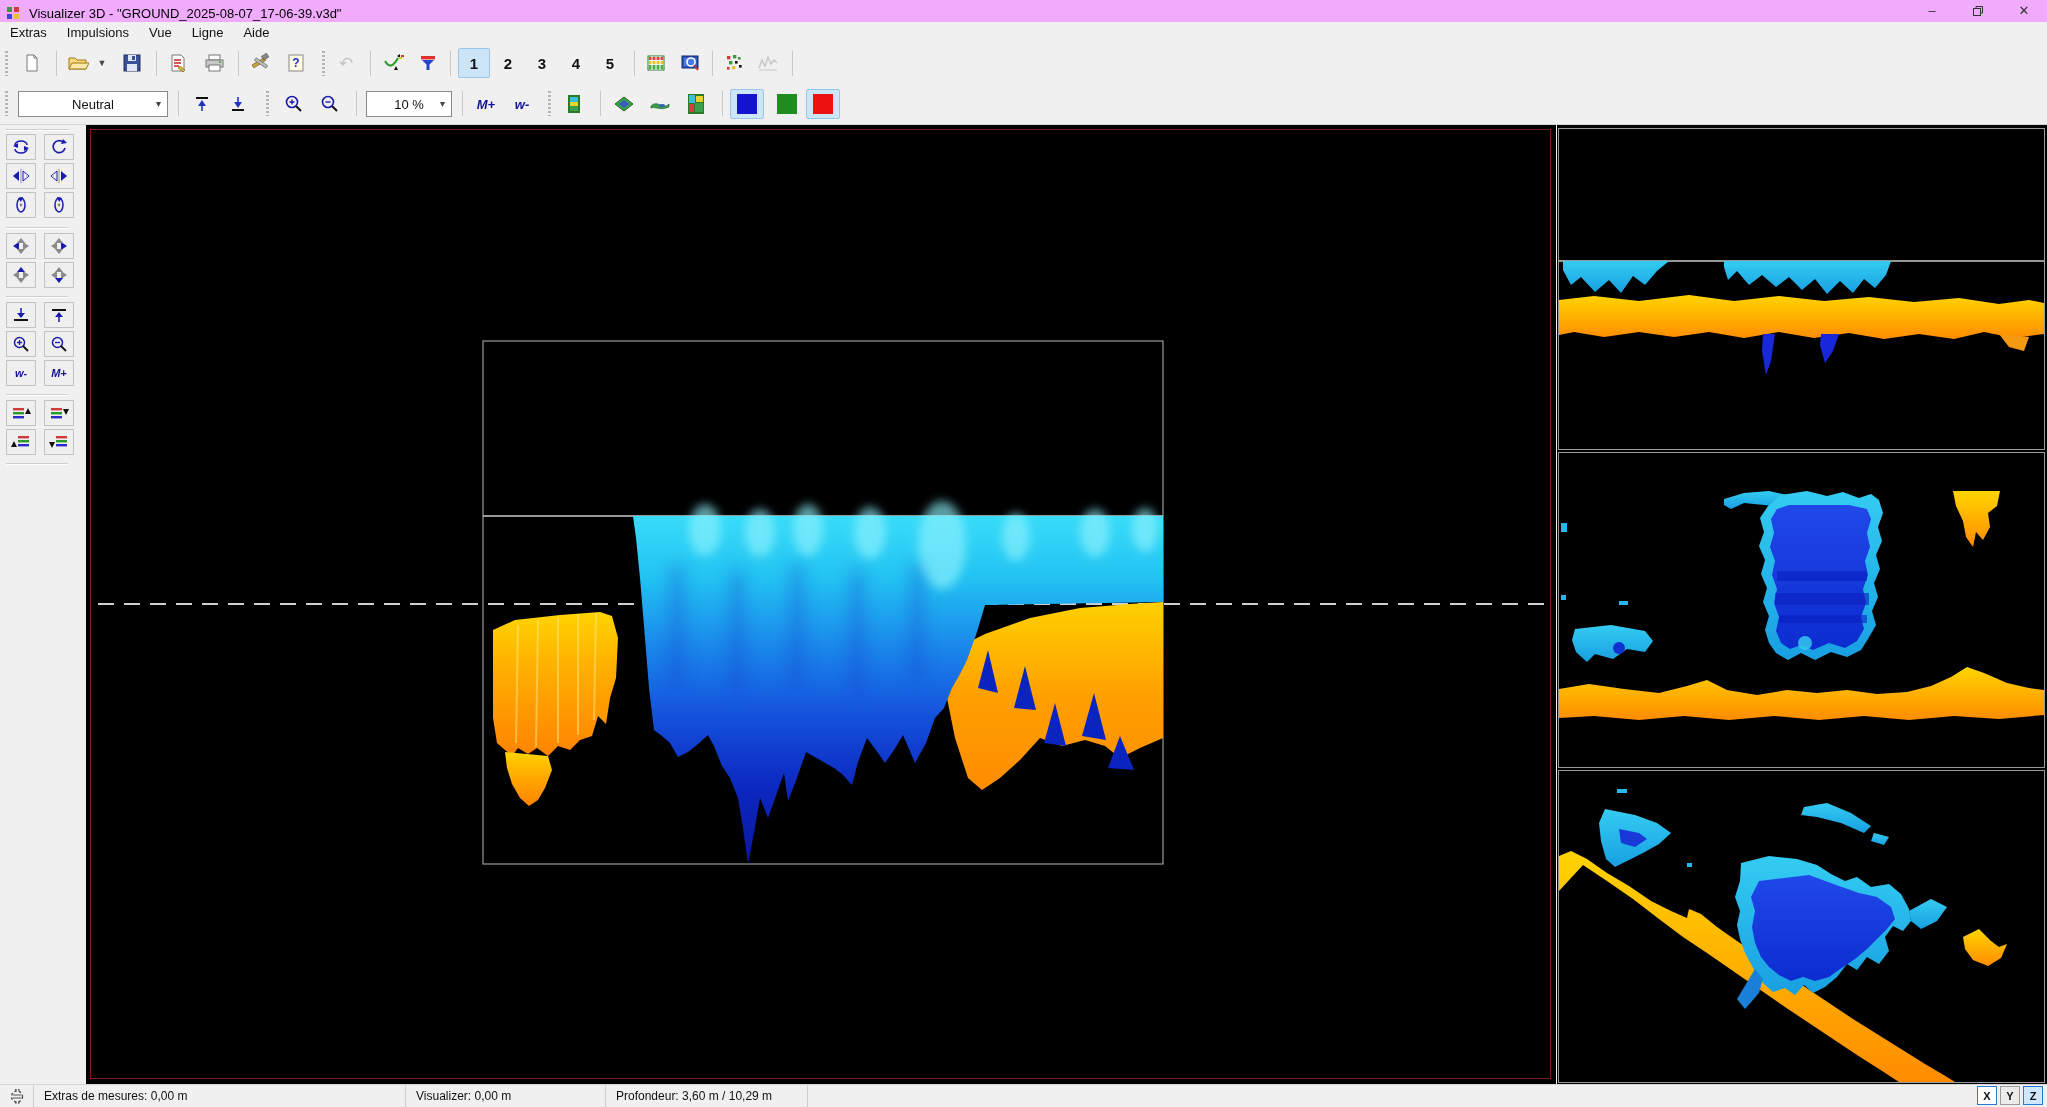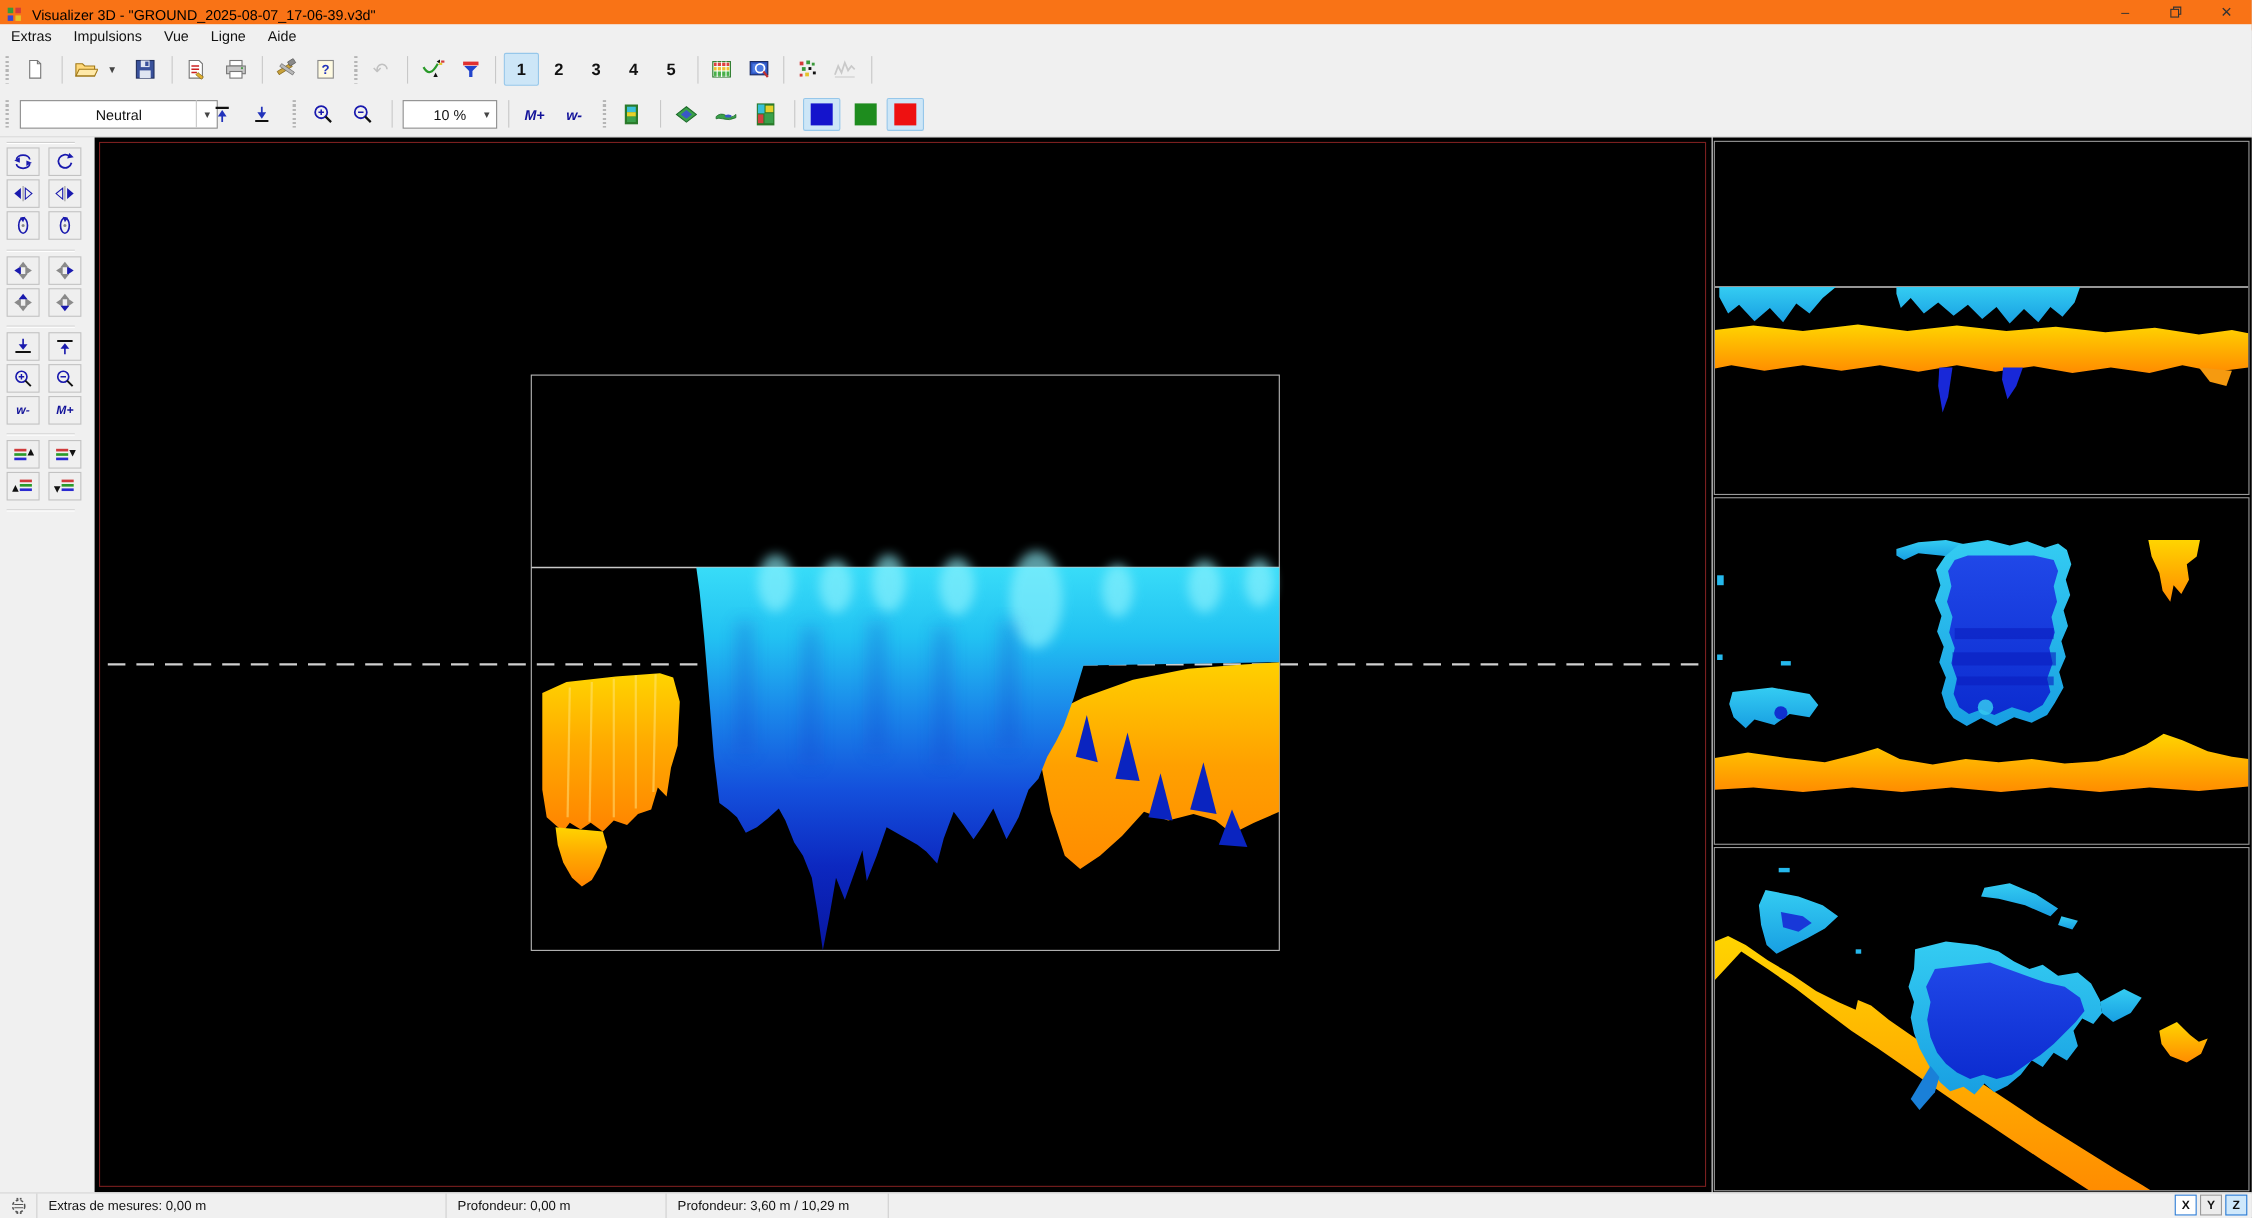--- a/index.html
+++ b/index.html
@@ -1,20 +1,20 @@
 <!DOCTYPE html>
 <html><head>
 <meta charset="utf-8">
 <style>
 * { margin:0; padding:0; box-sizing:border-box; }
 html,body { width:2047px; height:1107px; overflow:hidden; background:#f0f0f0;
   font-family:"Liberation Sans", sans-serif; color:#111; }
 
 
-#titlebar { position:absolute; left:0; top:0; width:2047px; height:28px; background:#f97316;
+#titlebar { position:absolute; left:0; top:0; width:2047px; height:28px; background:#f0abfc;
   display:flex; align-items:center; border-bottom:1px solid #d9d9d9; }
 #appicon { margin-left:6px; }
 #title-text { font-size:13px; margin-left:8px; color:#000; }
 .wbtn { position:absolute; top:0; width:46px; height:21px; display:flex; align-items:center; justify-content:center; font-size:13px; color:#333; }
 #btn-min { right:92px; } #btn-max { right:46px; } #btn-close { right:0; }
 
 
 #menubar { position:absolute; left:0; top:22px; width:2047px; height:21px; background:#f0f0f0;
   display:flex; align-items:center; font-size:13px; }
 .menu-item { padding:2px 10px; }
@@ -212,21 +212,21 @@
     <svg width="22" height="18" viewBox="0 0 22 18">
       <polyline points="2,14 5,6 8,12 11,3 14,10 17,6 20,9" fill="none" stroke="#9a9a9a" stroke-width="1.6"></polyline>
       <line x1="2" y1="16" x2="20" y2="16" stroke="#9a9a9a"></line>
     </svg>
   </div>
   <div class="tsep" style="left:792px"></div>
 </div>
 
 <div id="toolbar2">
   <div class="grip" style="left:5px"></div>
-  <div class="combo" style="left:18px;width:180px">
+  <div class="combo" style="left:18px;width:150px">
     <span>Neutral</span>
     <span class="chev">▾</span>
   </div>
   <div class="tsep" style="left:178px"></div>
   <div class="tbtn" style="left:186px">
     <svg width="20" height="20" viewBox="0 0 20 20">
       <line x1="4" y1="4" x2="16" y2="4" stroke="#111" stroke-width="2"></line>
       <line x1="10" y1="17" x2="10" y2="9" stroke="#2233bb" stroke-width="1.6"></line>
       <polygon points="10,6 6,12 14,12" fill="#2233bb"></polygon>
     </svg>
@@ -609,20 +609,20 @@
       <circle cx="9" cy="8.5" r="5.5" fill="none" stroke="#555" stroke-width="1.4" stroke-dasharray="2.5 2"></circle>
       <rect x="7" y="1" width="1.6" height="1.6" fill="#555"></rect>
         <rect x="10" y="1" width="1.6" height="1.6" fill="#555"></rect>
       <rect x="7" y="14" width="1.6" height="1.6" fill="#555"></rect>
         <rect x="10" y="14" width="1.6" height="1.6" fill="#555"></rect>
       <line x1="5" y1="7" x2="13" y2="7" stroke="#555"></line>
         <line x1="5" y1="10" x2="13" y2="10" stroke="#555"></line>
     </svg>
   </div>
   <div class="scell" id="scell-1">Extras de mesures: 0,00 m</div>
-  <div class="scell" id="scell-2">Profondeur: 0,00 m</div>
+  <div class="scell" id="scell-2">Visualizer: 0,00 m</div>
   <div class="scell" id="scell-3">Profondeur: 3,60 m / 10,29 m</div>
 </div>
 <div id="axes">
   <div class="axbtn ax-focus">X</div>
   <div class="axbtn ax-norm">Y</div>
   <div class="axbtn ax-active">Z</div>
 </div>
 
 </body></html>

